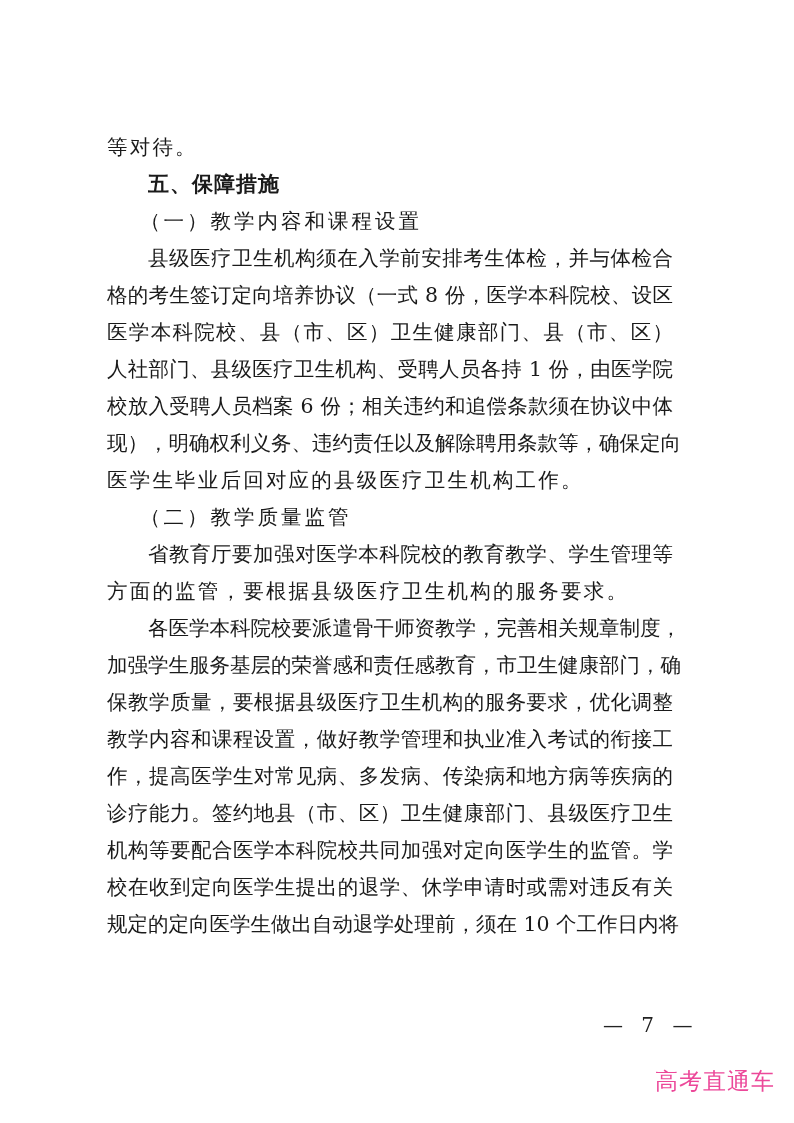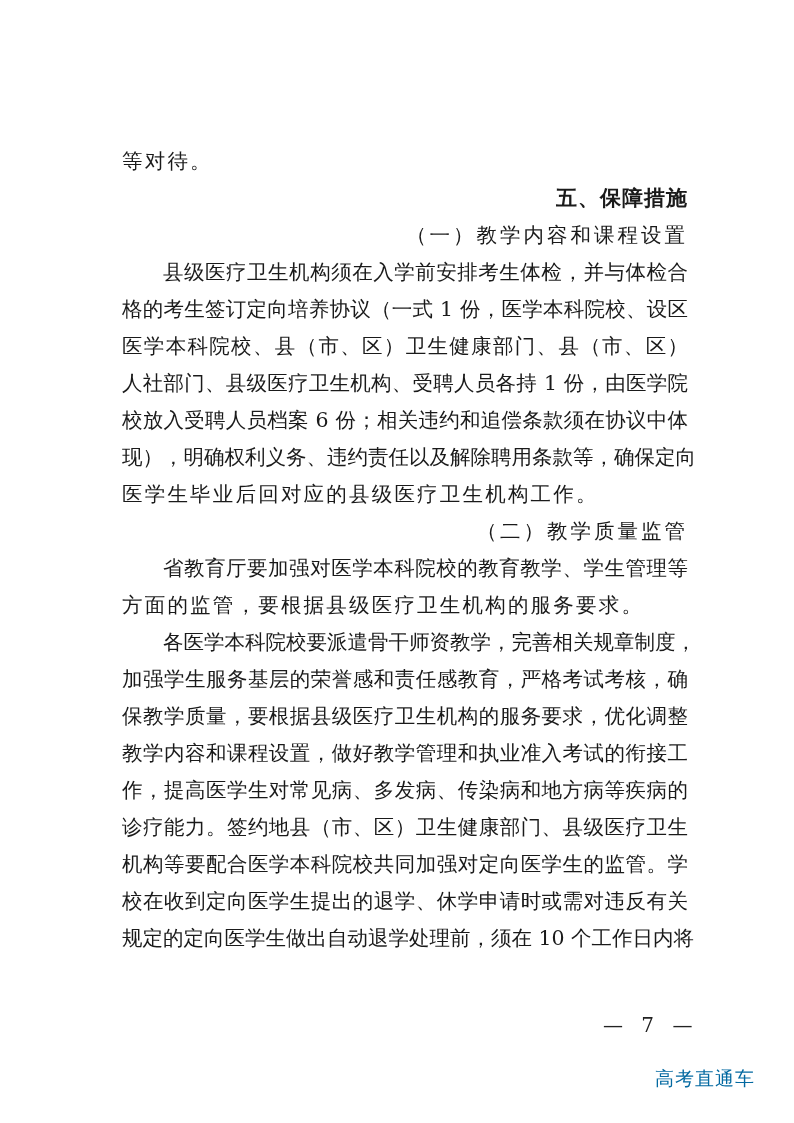--- a/index.html
+++ b/index.html
@@ -1,46 +1,46 @@
 <!DOCTYPE html>
 <html><head>
 <meta charset="utf-8">
 <style>
   html, body { margin:0; padding:0; }
   body { width:794px; height:1123px; background:#ffffff; position:relative; overflow:hidden;
          font-family:"DejaVu Serif","Liberation Serif",serif; color:#1a1a1a; }
-  .page { position:absolute; left:107px; top:143px; width:566px;margin-left:15px; }
+  .page { position:absolute; left:107px; top:129px; width:566px; }
   .line { height:37px; line-height:37px; font-size:20.5px; white-space:nowrap; letter-spacing:2.2px; }
-  .indent { padding-left:41px;text-align:right; }
+  .indent { padding-left:41px; }
   .heading { font-family:"DejaVu Sans","Liberation Sans",sans-serif; font-weight:bold; letter-spacing:1px; font-size:21px; }
   .sub { letter-spacing:3px; }
   .justify { text-align:justify; text-align-last:justify; letter-spacing:0; }
   .pagenum { position:absolute; left:603px; top:1013px; font-size:20px; letter-spacing:6px; color:#222; }
   .watermark { position:absolute; left:655px; top:1066px; font-family:"DejaVu Sans","Liberation Sans",sans-serif;
-               font-size:19px; color:#0369a1; letter-spacing:1px; }
+               font-size:23px; color:#ec4899; letter-spacing:1px; }
 </style>
 </head>
 <body>
 
 <div class="page">
   <div class="line justify" style="text-align-last:left;letter-spacing:2.2px">等对待。</div>
   <div class="line indent heading">五、保障措施</div>
   <div class="line indent sub" style="padding-left:33px">（一）教学内容和课程设置</div>
   <div class="line indent justify">县级医疗卫生机构须在入学前安排考生体检，并与体检合</div>
-  <div class="line justify">格的考生签订定向培养协议（一式 1 份，医学本科院校、设区</div>
+  <div class="line justify">格的考生签订定向培养协议（一式 8 份，医学本科院校、设区</div>
   <div class="line justify">医学本科院校、县（市、区）卫生健康部门、县（市、区）</div>
   <div class="line justify">人社部门、县级医疗卫生机构、受聘人员各持 1 份，由医学院</div>
   <div class="line justify">校放入受聘人员档案 6 份；相关违约和追偿条款须在协议中体</div>
   <div class="line justify">现），明确权利义务、违约责任以及解除聘用条款等，确保定向</div>
   <div class="line">医学生毕业后回对应的县级医疗卫生机构工作。</div>
   <div class="line indent sub" style="padding-left:33px">（二）教学质量监管</div>
   <div class="line indent justify">省教育厅要加强对医学本科院校的教育教学、学生管理等</div>
   <div class="line">方面的监管，要根据县级医疗卫生机构的服务要求。</div>
   <div class="line indent justify">各医学本科院校要派遣骨干师资教学，完善相关规章制度，</div>
-  <div class="line justify">加强学生服务基层的荣誉感和责任感教育，严格考试考核，确</div>
+  <div class="line justify">加强学生服务基层的荣誉感和责任感教育，市卫生健康部门，确</div>
   <div class="line justify">保教学质量，要根据县级医疗卫生机构的服务要求，优化调整</div>
   <div class="line justify">教学内容和课程设置，做好教学管理和执业准入考试的衔接工</div>
   <div class="line justify">作，提高医学生对常见病、多发病、传染病和地方病等疾病的</div>
   <div class="line justify">诊疗能力。签约地县（市、区）卫生健康部门、县级医疗卫生</div>
   <div class="line justify">机构等要配合医学本科院校共同加强对定向医学生的监管。学</div>
   <div class="line justify">校在收到定向医学生提出的退学、休学申请时或需对违反有关</div>
   <div class="line justify">规定的定向医学生做出自动退学处理前，须在 10 个工作日内将</div>
 </div>
 
 <div class="pagenum">— 7 —</div>

